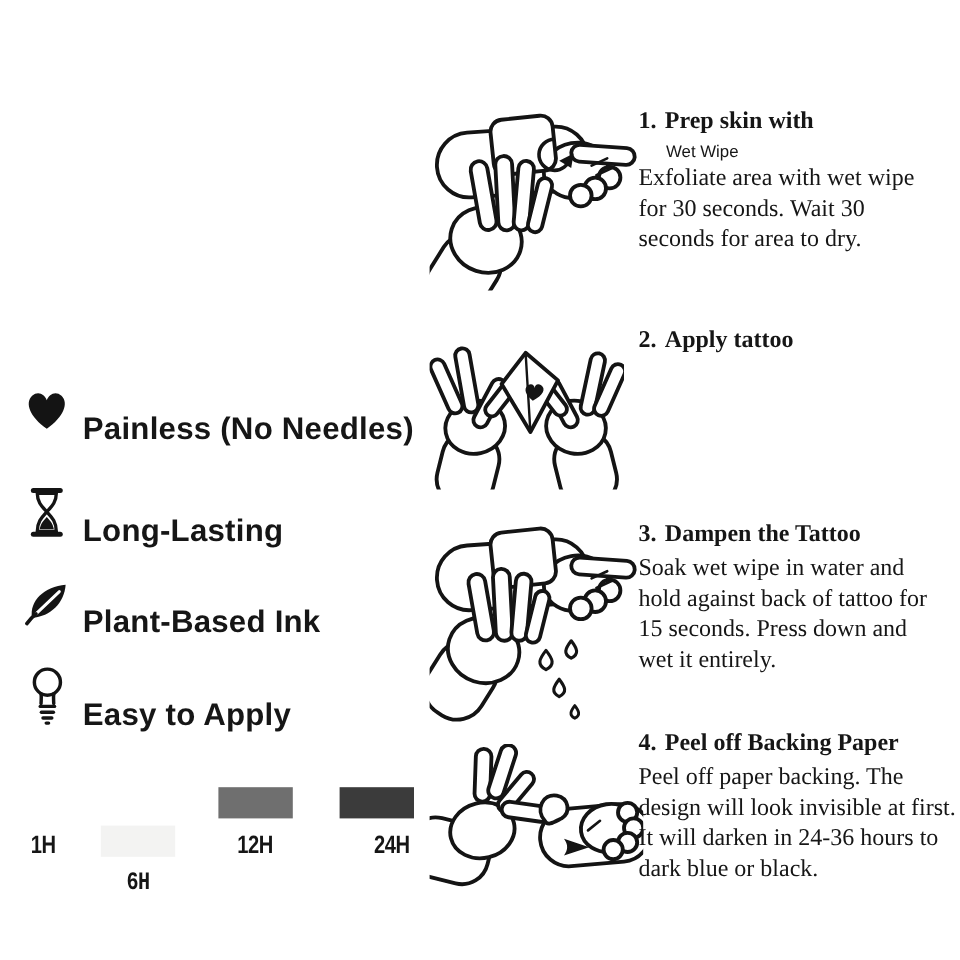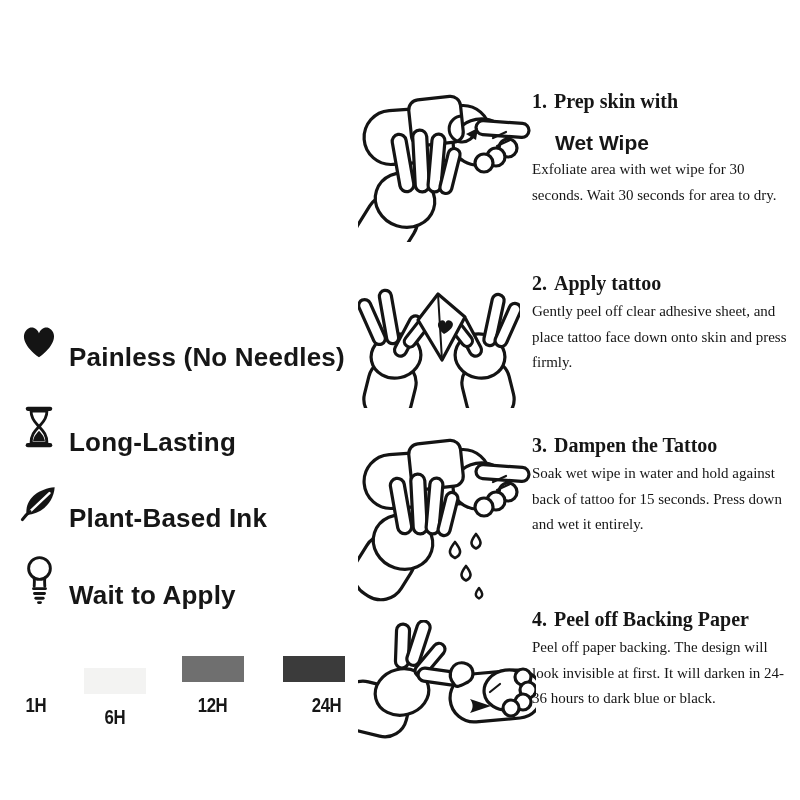--- a/index.html
+++ b/index.html
@@ -14,35 +14,35 @@
   .feat-label{
     font-family:"Liberation Sans",sans-serif;font-weight:700;font-size:26px;
     margin-left:9px;letter-spacing:0.2px;white-space:nowrap;margin-top:30px;
   }
   .f1{top:317px}.f2{top:402px}.f3{top:478px}.f4{top:555px}
   
   .stage{position:absolute;text-align:center;font-family:"Liberation Sans",sans-serif;font-weight:700;}
   .stage .swatch{width:62px;height:26px;margin:0 auto 11px auto;}
   .tl-label{display:inline-block;font-size:21px;transform:scaleX(0.8);letter-spacing:-0.5px;}
   .stage-1h{left:14px;top:693px;width:44px;}
-  .stage-6h{left:84px;top:668px;width:62px;}
+  .stage-6h{left:84px;top:688px;width:62px;font-family:Liberation Mono, monospace;}
   .stage-12h{left:182px;top:656px;width:62px;}
   .stage-24h{left:283px;top:656px;width:62px;text-align:right;}
   
   .step{position:absolute;left:358px;width:442px;}
   .s1{top:80px}.s2{top:258px}.s3{top:424px}.s4{top:598px}
   .illo{position:absolute;left:0;}
   .illo-1{top:2px}.illo-2{top:12px}.illo-3{top:6px}.illo-4{top:22px}
   .step-text{position:absolute;left:174px;top:8px;width:266px;}
   .s2 .step-text{top:12px}
   .step-title{margin:0;font-size:20px;font-weight:700;font-family:"Liberation Serif",serif;line-height:27px;white-space:nowrap;}
   .step-num{margin-right:7px;}
-  .step-sub{font-family:"Liberation Sans",sans-serif;font-weight:700;font-size:21px;margin:16px 0 2px 23px;}
+  .step-sub{font-family:"Liberation Sans",sans-serif;font-weight:400;font-size:14px;margin:3px 0 2px 23px;}
   .step-sub:empty{display:none;}
-  .step-body{margin:2px 0 0 0;font-size:15px;line-height:25.5px;}
+  .step-body{margin:2px 0 0 0;font-size:20px;line-height:25.5px;}
   .s1 .step-body{max-width:252px;}
   .s3 .step-body{max-width:252px;}
   
   .lineart{stroke:#141414;stroke-width:3.2;fill:#ffffff;stroke-linecap:round;stroke-linejoin:round;}
 </style>
 </head>
 <body>
 
 <div class="canvas">
 
@@ -83,21 +83,21 @@
     <span class="icon-box">
       <svg width="29" height="50" viewBox="0 0 30 52">
         <circle cx="15" cy="14" r="11.3" fill="none" stroke="#141414" stroke-width="3"></circle>
         <path d="M9.5 24 C10 28 9.5 30.5 9.5 32.5 M20.5 24 C20 28 20.5 30.5 20.5 32.5" stroke="#141414" stroke-width="3" fill="none" stroke-linecap="round"></path>
         <path d="M8.8 35 H21.2" stroke="#141414" stroke-width="3" stroke-linecap="round"></path>
         <path d="M9.8 40 H20.2" stroke="#141414" stroke-width="3" stroke-linecap="round"></path>
         <path d="M11.2 45 H18.8" stroke="#141414" stroke-width="3" stroke-linecap="round"></path>
         <path d="M14 49.5 H16" stroke="#141414" stroke-width="3" stroke-linecap="round"></path>
       </svg>
     </span>
-    <span class="feat-label">Wait to Apply</span>
+    <span class="feat-label">Easy to Apply</span>
   </div>
 
   <div class="stage stage-1h">
     <span class="tl-label">1H</span>
   </div>
   <div class="stage stage-6h">
     <div class="swatch" style="background-color: rgb(243, 243, 242);"></div>
     <span class="tl-label">6H</span>
   </div>
   <div class="stage stage-12h">
@@ -153,21 +153,20 @@
         <rect x="104" y="44" width="12" height="44" rx="6" transform="rotate(-28 110 66)"></rect>
         <rect x="94" y="38" width="11" height="42" rx="5.5" transform="rotate(-38 99 59)"></rect>
         <path d="M80 24 L107 47 L84 90 L60 50 Z"></path>
         <path d="M80 24 L84 90" fill="none" stroke-width="2"></path>
       </g>
       <path d="M86 64 c-6 -5 -8 -10 -4 -13 c3 -2 5.5 0 5.5 2.5 c0 -2.5 2.5 -4.5 5.5 -2.5 c4 3 2 8 -7 13 z" fill="#141414"></path>
     </svg>
     <div class="step-text">
       <h3 class="step-title"><span class="step-num">2.</span><span>Apply tattoo</span></h3>
 
-      <p class="step-body">Gently peel off clear adhesive sheet, and place tattoo face down onto skin and press firmly.</p>
     </div>
   </section>
 
   <section class="step s3">
     <svg class="illo illo-3" width="174" height="172" viewBox="0 0 174 172">
       <g class="lineart">
         <rect x="6" y="22" width="126" height="54" rx="27" transform="rotate(-4 69 49)"></rect>
         <ellipse cx="122" cy="56" rx="27" ry="23" transform="rotate(-10 122 56)"></ellipse>
         <rect x="118" y="36" width="53" height="14" rx="7" transform="rotate(4 144 43)"></rect>
         <circle cx="150" cy="62" r="9"></circle>

